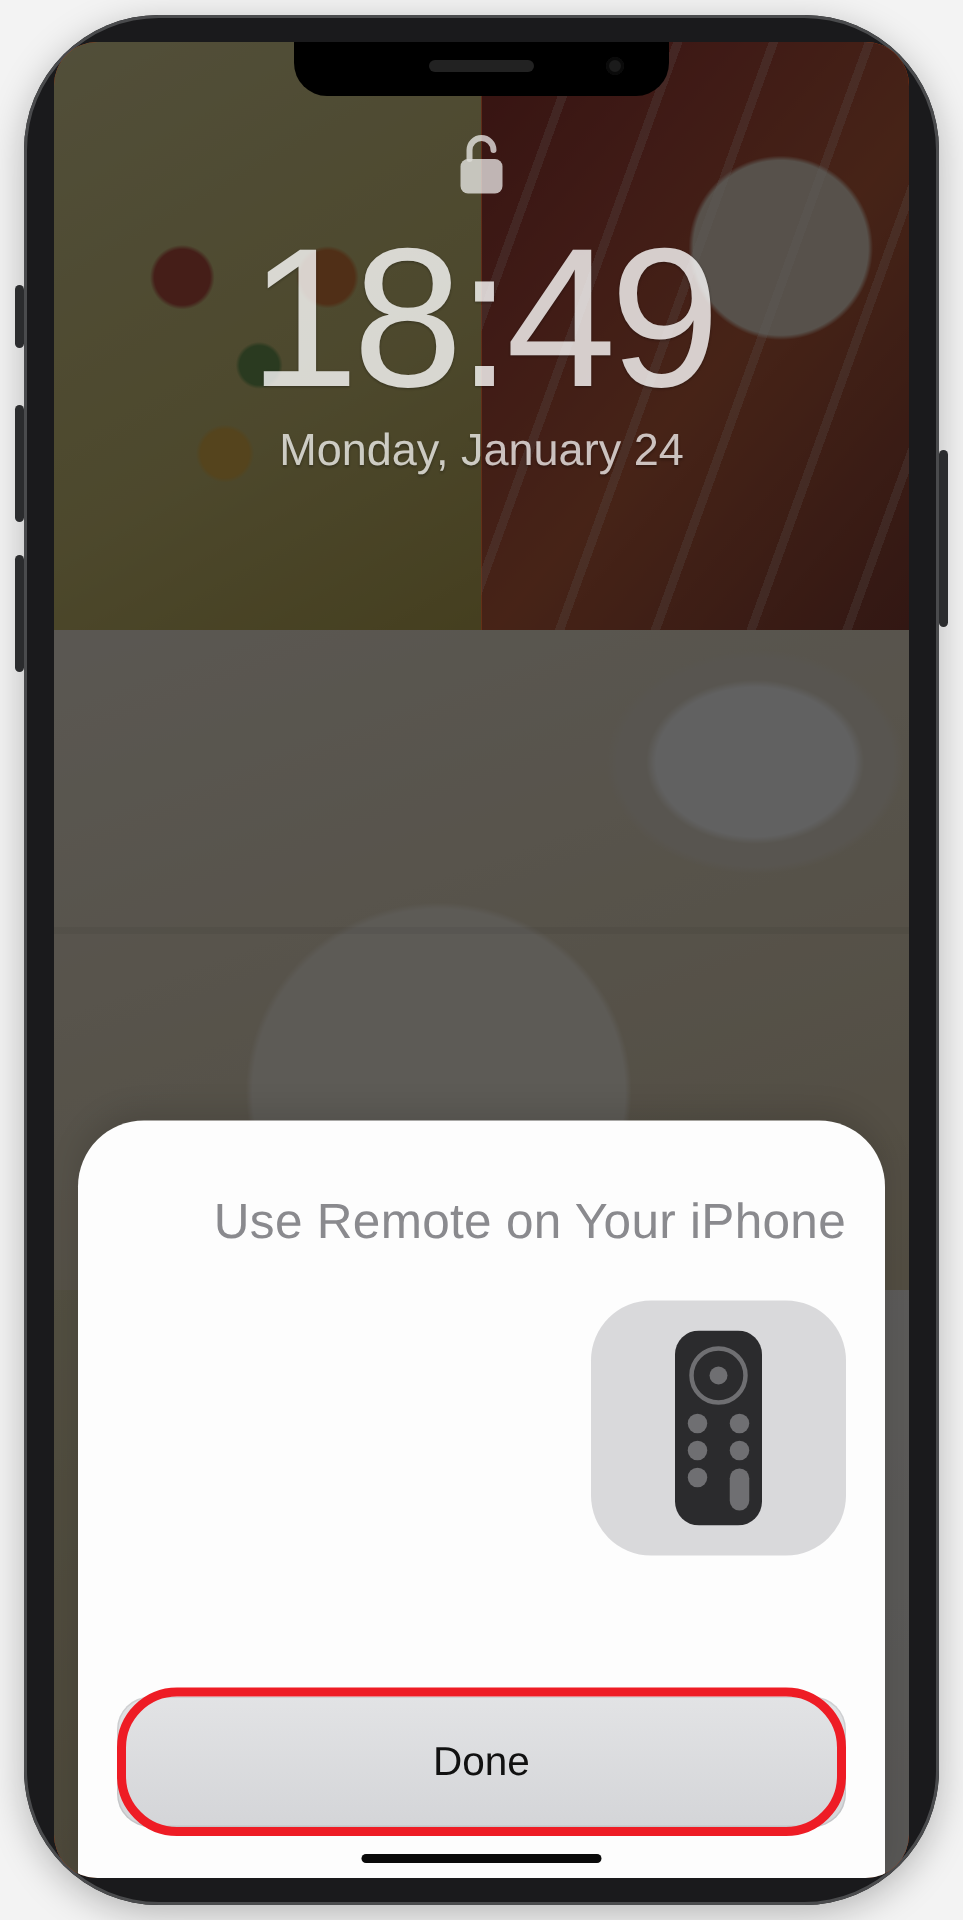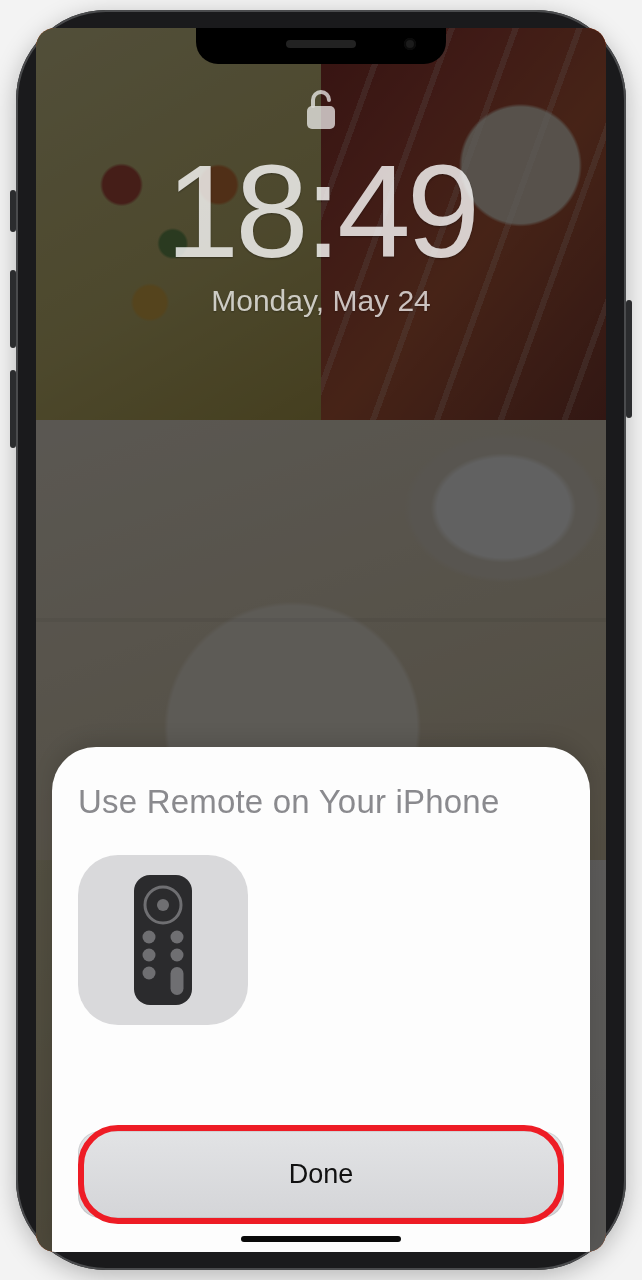--- a/index.html
+++ b/index.html
@@ -19,21 +19,21 @@
   
   .btn-side { position:absolute; background:#2b2c2e; border-radius:4px; }
   .btn-mute   { left:-6px; top:180px;  width:6px; height:42px; }
   .btn-volup  { left:-6px; top:260px;  width:6px; height:78px; }
   .btn-voldn  { left:-6px; top:360px;  width:6px; height:78px; }
   .btn-power  { right:-6px; top:290px; width:6px; height:118px; }
 
   
   .screen {
     position:absolute; left:20px; right:20px; top:18px; bottom:18px;
-    background:#c2410c; border-radius:19px; overflow:hidden;
+    background:#c2410c; border-radius:29px; overflow:hidden;
   }
   
   .notch {
     position:absolute; top:0; left:50%; transform:translateX(-50%);
     width:250px; height:36px; background:#000;
     border-bottom-left-radius:22px; border-bottom-right-radius:22px;
     z-index:30;
   }
   .notch .spk { position:absolute; left:50%; top:12px; transform:translateX(-50%); width:70px; height:8px; background:#222; border-radius:4px; }
   .notch .cam { position:absolute; right:30px; top:10px; width:12px; height:12px; background:#1b1b1b; border-radius:50%; box-shadow:inset 0 0 0 2px #0a0a0a; }
@@ -84,22 +84,22 @@
   }
   .lock-icon { display:flex; justify-content:center; margin-bottom:14px; opacity:.95; }
   .time { font-size:132px; font-weight:300; letter-spacing:-4px; line-height:1; opacity:.92; }
   .date { font-size:30px; font-weight:400; margin-top:6px; opacity:.85; }
 
   
   .sheet {
     position:absolute; left:16px; right:16px; bottom:0;
     height:505px; background:#fdfdfd;
     border-top-left-radius:44px; border-top-right-radius:44px;
-    z-index:20; padding:36px 26px 26px;
-    display:flex; flex-direction:column; align-items:flex-start;
+    z-index:20; padding:48px 26px 26px;
+    display:flex; flex-direction:column; align-items:flex-end;
     box-shadow: 0 -6px 20px rgba(0,0,0,.12);
   }
   .sheet h1 {
     font-size:33px; font-weight:400; color:#8a8a8e; letter-spacing:.2px;
   }
   .sheet p {
     margin-top:20px; font-size:19.5px; color:#111; text-align:center; line-height:1.35;
     max-width: 480px;
   }
   .remote-tile {
@@ -152,21 +152,21 @@
       </div>
 
       <div class="lock-overlay">
         <span class="lock-icon">
           <svg width="34" height="44" viewBox="0 0 34 44" fill="none">
             <rect x="3" y="18" width="28" height="23" rx="5" fill="rgba(255,255,255,.85)"></rect>
             <path d="M9 18 V12 a8 8 0 0 1 16 0" stroke="rgba(255,255,255,.85)" stroke-width="4" fill="none" stroke-linecap="round"></path>
           </svg>
         </span>
         <div class="time">18:49</div>
-        <div class="date">Monday, May 24</div>
+        <div class="date">Monday, January 24</div>
       </div>
 
       <div class="sheet">
         <h1>Use Remote on Your iPhone</h1>
 
         <div class="remote-tile">
           <svg width="58" height="130" viewBox="0 0 58 130">
             <rect x="0" y="0" width="58" height="130" rx="16" fill="#2b2b2d"></rect>
             <circle cx="29" cy="30" r="18" fill="none" stroke="#6f6f72" stroke-width="3"></circle>
             <circle cx="29" cy="30" r="6" fill="#6f6f72"></circle>

